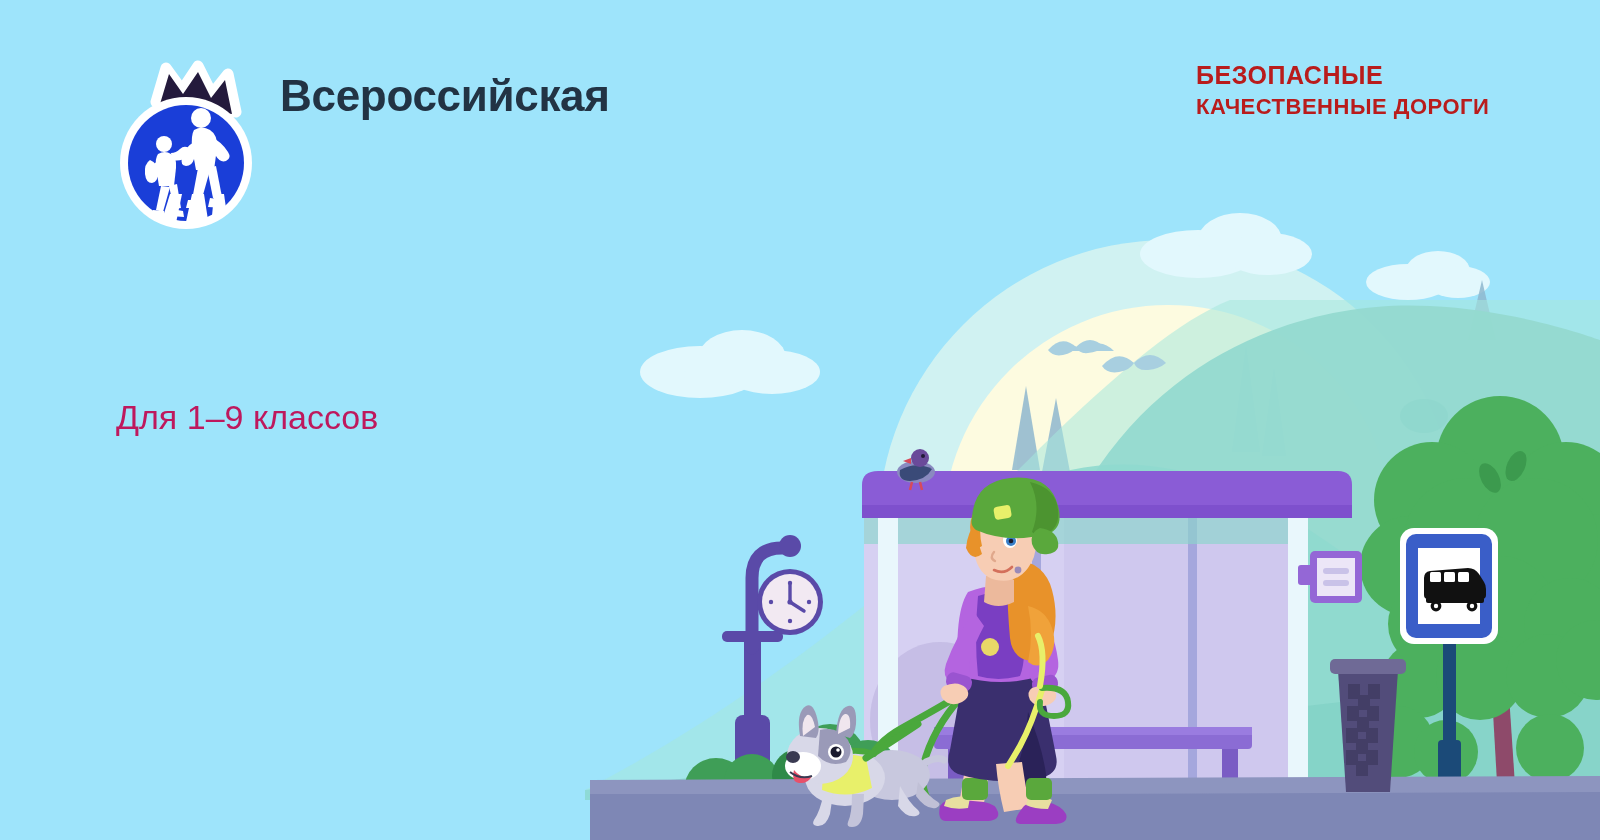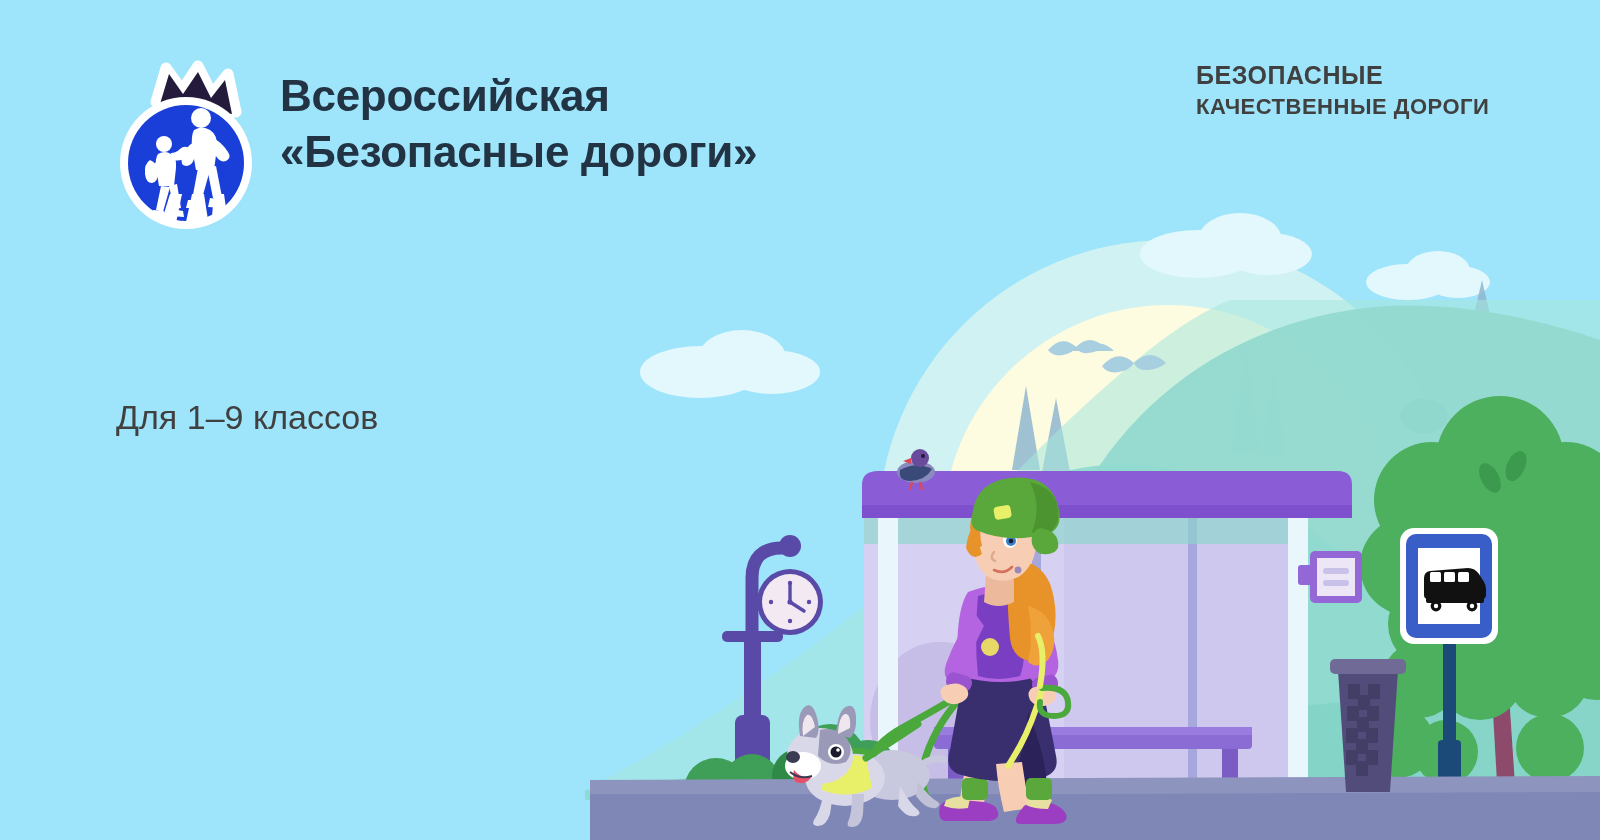--- a/index.html
+++ b/index.html
@@ -22,33 +22,33 @@
   }
   .title-line{
     font-size:44px;line-height:56px;font-weight:bold;
     color:#223344;letter-spacing:-0.3px;
     white-space:nowrap;
   }
   .subtitle-block{
     position:absolute;left:116px;top:388px;z-index:40;
   }
   .sub-line{
-    font-size:34px;line-height:58px;color:#404040;white-space:nowrap;
+    font-size:34px;line-height:58px;color:#be185d;white-space:nowrap;
   }
 
   
   .logo{position:absolute;left:112px;top:60px;width:148px;height:175px;z-index:45;}
 
   
   .np-mark{position:absolute;left:1036px;top:52px;width:190px;height:120px;z-index:45;}
   .np-text-wrap{
     position:absolute;left:1196px;top:60px;z-index:45;
   }
   .np-l1,.np-l2{
-    color:#404040;font-weight:bold;letter-spacing:0.5px;white-space:nowrap;
+    color:#b91c1c;font-weight:bold;letter-spacing:0.5px;white-space:nowrap;
   }
   .np-l1{font-size:25px;line-height:31px;}
   .np-l2{font-size:22px;line-height:31px;}
 
   
   .scene{position:absolute;left:0;top:0;width:1600px;height:840px;z-index:10;}
 </style>
 </head>
 <body>
 
@@ -409,21 +409,20 @@
         <path d="M41 150 l11 1 l1 6 l-14 0 Z"></path>
         <path d="M60 149 l11 2 l1 6 l-14 -1 Z"></path>
 
         <path d="M38 100 q-6 4 -5 14 q1 9 7 9 q6 -1 6 -10 q0 -10 -8 -13 Z"></path>
       </g>
     </svg>
   </div>
 
   <div class="title-block">
     <div class="title-line">Всероссийская</div>
-    <div class="title-line">«Безопасные дороги»</div>
   </div>
 
   <div class="subtitle-block">
     <div class="sub-line">Для 1–9 классов</div>
   </div>
 
 
   <div class="np-text-wrap">
     <div class="np-l1">БЕЗОПАСНЫЕ</div>
     <div class="np-l2">КАЧЕСТВЕННЫЕ ДОРОГИ</div>

